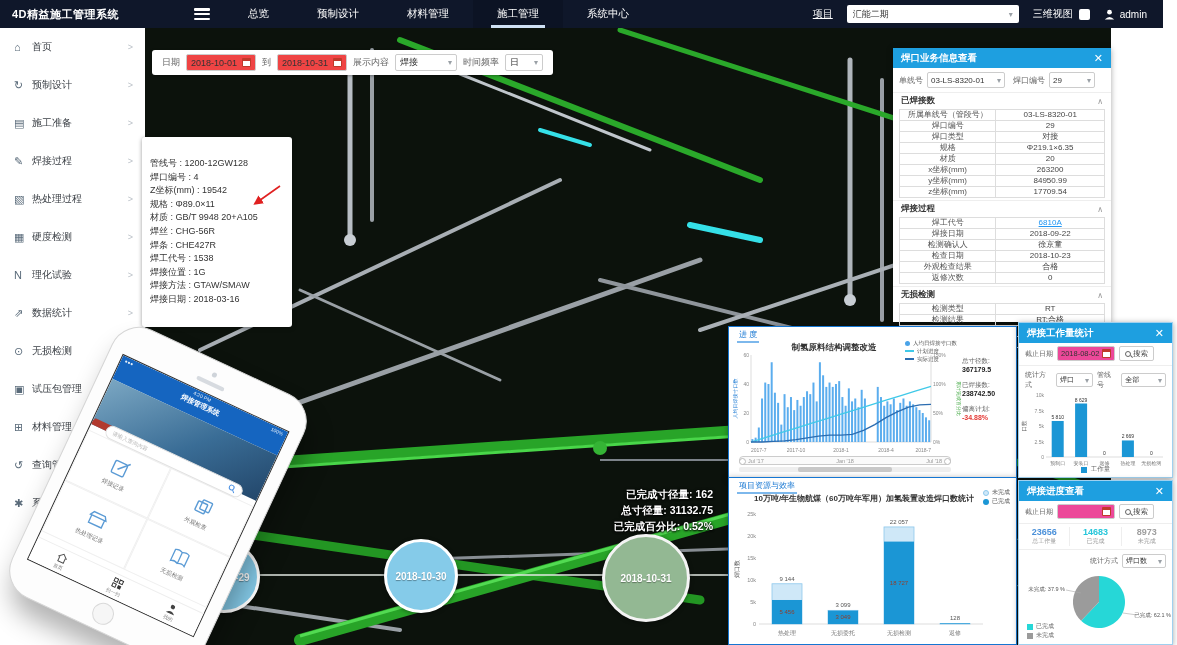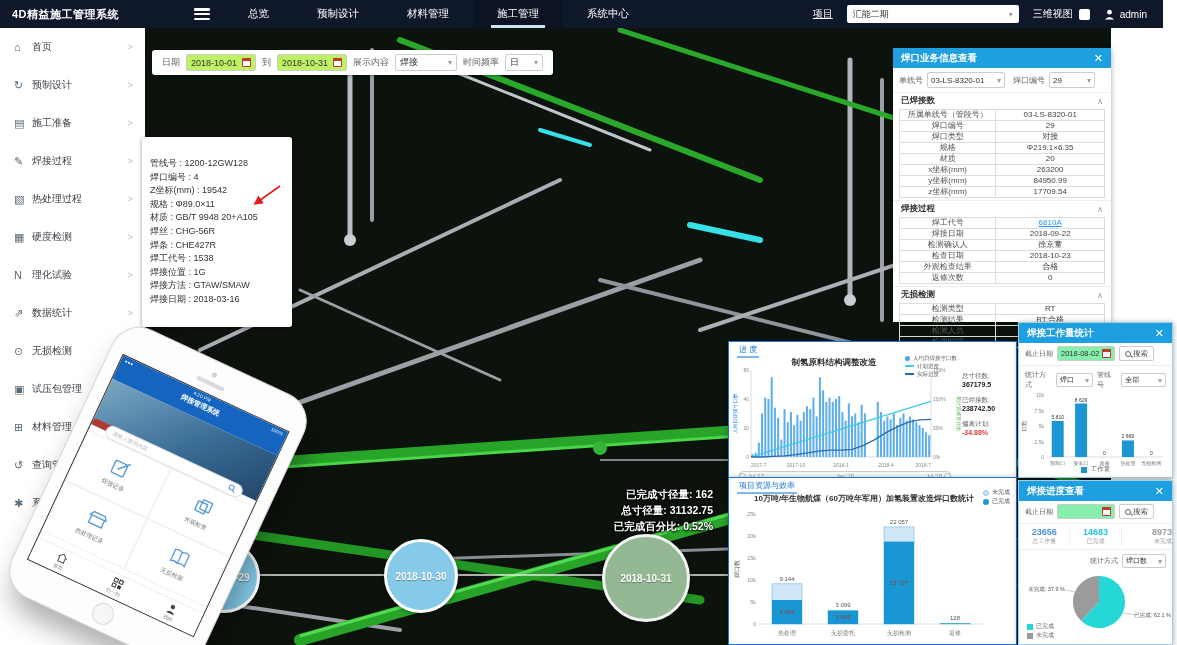--- a/index.html
+++ b/index.html
@@ -34,21 +34,21 @@
   .side-item .ch { margin-left:auto; color:#b9bfc6; font-size:9px; }
 
   
   .viewport { position:absolute; left:145px; top:28px; width:966px; height:617px; background:#0c120c; z-index:1; overflow:hidden; }
 
   
   .filterbar { position:absolute; left:152px; top:50px; height:25px; background:#fff; border-radius:3px;
                display:flex; align-items:center; gap:6px; padding:0 10px; z-index:20; box-shadow:0 1px 3px rgba(0,0,0,.35); }
   .flabel { font-size:9px; color:#666; }
   .finput { height:17px; border:1px solid #ccc; border-radius:2px; font-size:9px; color:#333;
-            display:flex; align-items:center; padding:0 4px; gap:5px; background:#bef264; }
+            display:flex; align-items:center; padding:0 4px; gap:5px; background:#ef4444; }
   .cal { width:9px; height:9px; border:1px solid #c0392b; border-top:3px solid #c0392b; border-radius:1px; background:#fff; }
   .fselect { height:17px; border:1px solid #ccc; border-radius:2px; font-size:9px; color:#333; background:#fff;
              display:flex; align-items:center; justify-content:space-between; padding:0 4px; cursor:pointer; }
 
   
   .tooltip { position:absolute; left:142px; top:137px; width:150px; background:#fff; border-radius:3px;
              padding:20px 8px; z-index:22; box-shadow:0 1px 4px rgba(0,0,0,.4); }
   .tooltip .tl { font-size:9px; color:#333; line-height:13.6px; white-space:nowrap; }
   .tip-arrow { position:absolute; left:102px; top:46px; }
 
@@ -83,21 +83,21 @@
   .sec-h .st { font-size:8.5px; font-weight:bold; color:#333; }
   .sec-h .sc { color:#999; font-size:8px; cursor:pointer; }
   table.itab { width:calc(100% - 12px); margin:0 6px 2px 6px; border-collapse:collapse; }
   table.itab td { border:1px solid #ddd; font-size:8px; color:#444; text-align:center; padding:0 2px; height:10px; line-height:10px; white-space:nowrap; overflow:hidden; }
   table.itab td.k { width:47%; color:#555; }
   #sec2rows tr[data-index="0"] td.v { color:#2196f3; text-decoration:underline; cursor:pointer; }
   .tip { padding:3px 8px; font-size:8px; color:#2196f3; }
 
   
   .chart-panel { border:1px solid #1576d2; z-index:31; }
-  .cp1 { left:728px; top:341px; width:289px; height:153px; }
+  .cp1 { left:728px; top:326px; width:289px; height:153px; }
   .cp2 { left:728px; top:477px; width:289px; height:168px; }
   .ctab { position:absolute; left:8px; top:2px; font-size:8px; color:#1576d2; border-bottom:2px solid #7db8ec; padding:0 2px 1px 2px; cursor:pointer; white-space:nowrap; }
   .ctitle { position:absolute; top:15px; font-size:8.5px; font-weight:bold; color:#333; text-align:center; white-space:nowrap; }
   .cp1 .ctitle { left:30px; width:150px; }
   .cp2 .ctitle { left:0; width:270px; font-size:8px; }
   .c1legend { position:absolute; left:176px; top:12px; }
   .c1legend .lr { font-size:5.5px; color:#555; line-height:8px; display:flex; align-items:center; gap:3px; white-space:nowrap; }
   .dot { width:5px; height:5px; border-radius:50%; background:#4aa3e8; display:inline-block; }
   .ln { width:9px; height:2px; display:inline-block; }
   .c1stats { position:absolute; left:233px; top:30px; width:52px; }
@@ -115,34 +115,34 @@
   .c2legend { position:absolute; right:6px; top:10px; }
   .c2legend .lr { font-size:6px; color:#555; line-height:9px; display:flex; align-items:center; gap:3px; }
   .sw { width:6px; height:6px; border-radius:50%; display:inline-block; }
 
   
   .mini1 { left:1018px; top:322px; width:155px; height:156px; z-index:32; border:1px solid #9fd0ef; }
   .mini2 { left:1018px; top:480px; width:155px; height:165px; z-index:32; border:1px solid #9fd0ef; }
   .mrow { display:flex; align-items:center; gap:4px; padding:3px 6px; }
   .mrow .flabel { font-size:7px; }
   .minput { width:58px; height:15px; border:1px solid #ccc; border-radius:2px; font-size:7.5px; color:#333;
-            display:flex; align-items:center; justify-content:space-between; padding:0 3px; background:#86efac; }
+            display:flex; align-items:center; justify-content:space-between; padding:0 3px; background:#ec4899; }
   .sbtn { height:15px; border:1px solid #ccc; border-radius:2px; background:#fff; font-size:7.5px; color:#444;
           display:flex; align-items:center; gap:2px; padding:0 5px; cursor:pointer; }
   .mag { width:6px; height:6px; border:1.2px solid #666; border-radius:50%; position:relative; display:inline-block; }
   .mag::after { content:""; position:absolute; left:4px; top:4px; width:3px; height:1.2px; background:#666; transform:rotate(45deg); }
   .mdiv { border-top:1px solid #eee; margin:1px 0; }
   .msel { border:1px solid #ccc; border-radius:2px; height:14px; font-size:7px; color:#333;
           display:flex; align-items:center; justify-content:space-between; padding:0 3px; cursor:pointer; background:#fff; }
   .mlegend { position:absolute; left:0; right:0; bottom:3px; display:flex; justify-content:center; align-items:center; gap:4px;
              font-size:6.5px; color:#666; }
   .lsq { width:6px; height:6px; background:#1b96d5; display:inline-block; }
   .pstats { display:flex; padding:2px 0; }
   .pstat { flex:1; text-align:center; border-right:1px solid #eee; }
-  .pstat:last-child { border-right:none;text-align:right; }
+  .pstat:last-child { border-right:none; }
   .pstat .v { font-size:9px; font-weight:bold; }
   .pstat[data-index="0"] .v { color:#4a90d9; } .pstat[data-index="1"] .v { color:#26c6da; } .pstat[data-index="2"] .v { color:#9e9e9e; }
   .pstat .l { font-size:6px; color:#999; }
   .pielegend { position:absolute; left:8px; bottom:4px; }
   .pielegend .lr { font-size:6px; color:#666; display:flex; align-items:center; gap:3px; line-height:9px; }
   .lsq2 { width:6px; height:6px; display:inline-block; }
 
   
   .phone { position:absolute; left:52px; top:348px; width:212px; height:296px; z-index:50;
            transform:rotate(25deg); transform-origin:50% 50%; }

